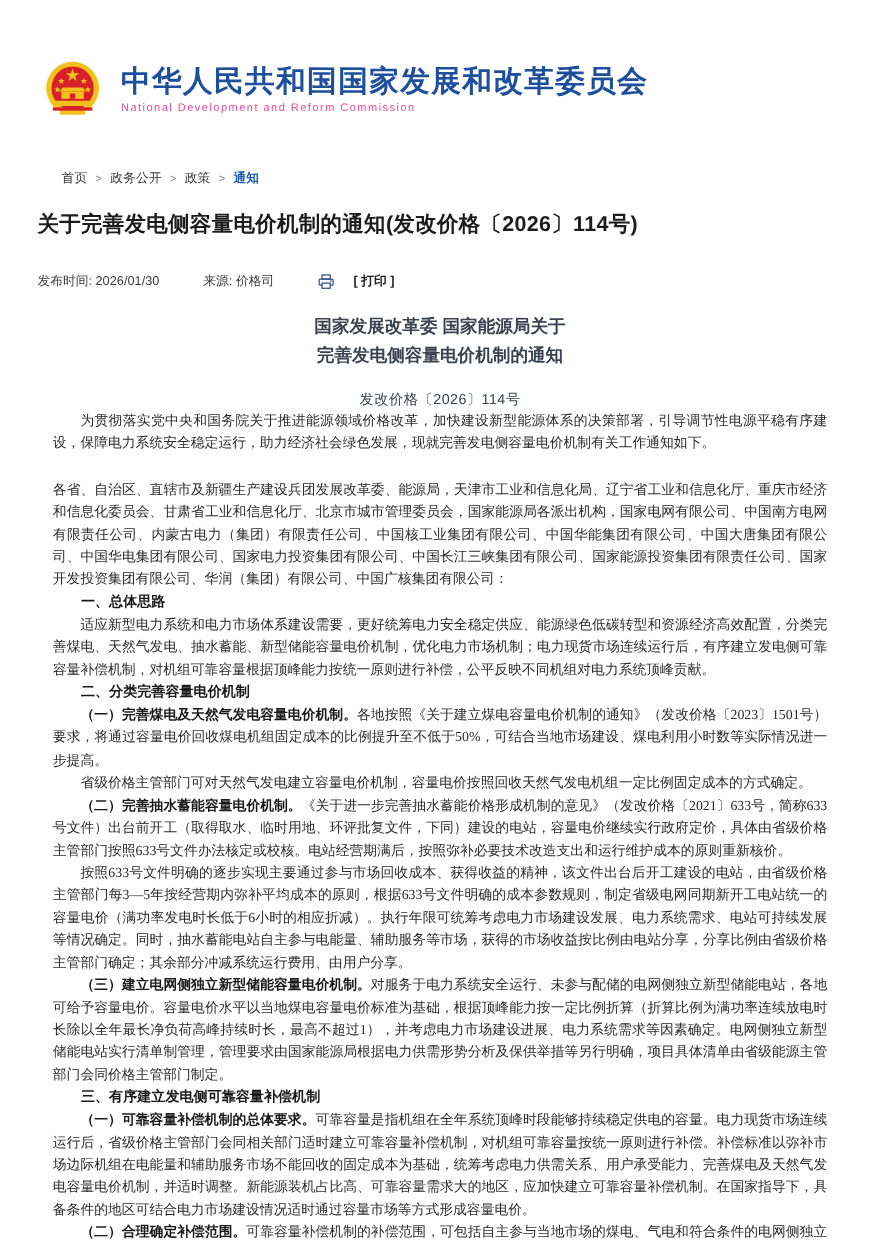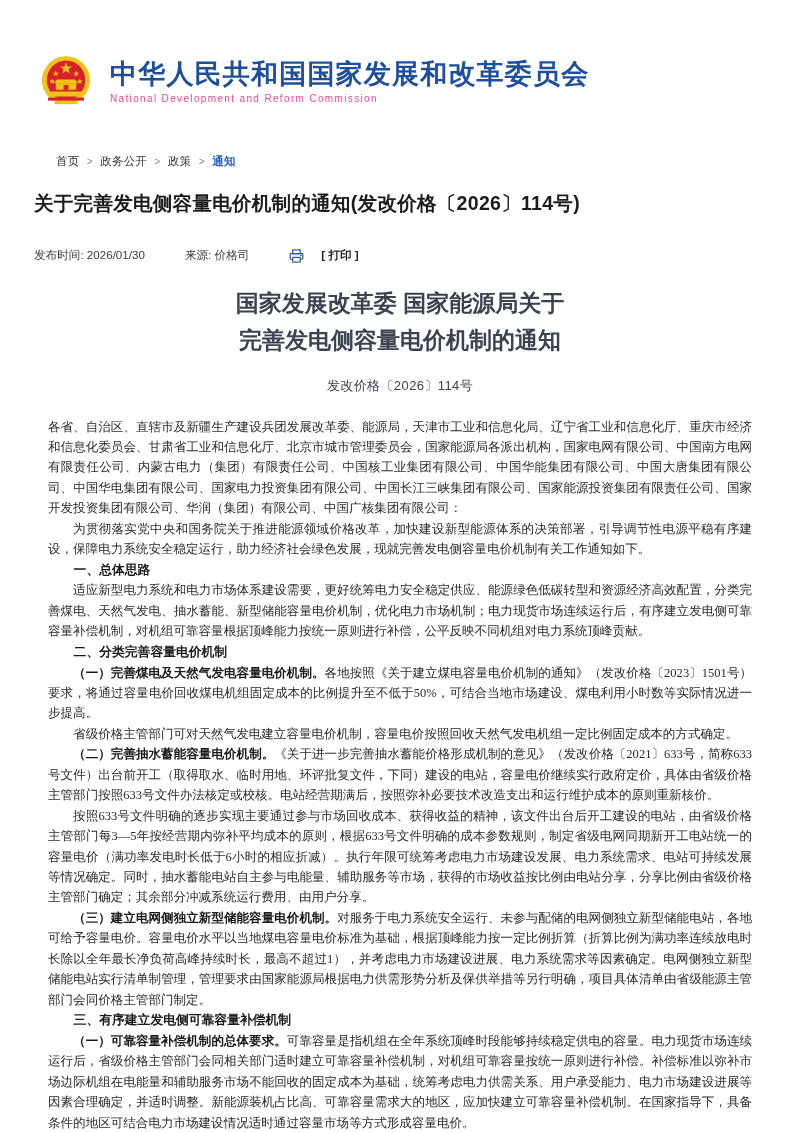--- a/index.html
+++ b/index.html
@@ -93,21 +93,21 @@
   
   .doc-body {
     margin: 22px 48px 0 48px;
     color: #252525;
     font-family: "Liberation Serif", "DejaVu Serif", serif;
   }
   .red-head {
     text-align: center;
     font-family: "Liberation Sans", "DejaVu Sans", sans-serif;
     font-weight: bold;
-    font-size: 23px;
+    font-size: 16px;
     line-height: 1.62;
     color: #3b4250;
     margin-top: 8px;
   }
   .doc-number {
     text-align: center;
     font-size: 13px;
     color: #3b4250;
     margin-top: 17px;
     font-family: "Liberation Sans", "DejaVu Sans", sans-serif;
@@ -205,33 +205,33 @@
 
   <article class="doc-body">
 
     <div class="red-head">
       <div>国家发展改革委 国家能源局关于</div>
       <div>完善发电侧容量电价机制的通知</div>
     </div>
 
     <div class="doc-number">发改价格〔2026〕114号</div>
 
+    <p class="para indent">为贯彻落实党中央和国务院关于推进能源领域价格改革，加快建设新型能源体系的决策部署，引导调节性电源平稳有序建设，保障电力系统安全稳定运行，助力经济社会绿色发展，现就完善发电侧容量电价机制有关工作通知如下。</p>
+
     <p class="para first-block">各省、自治区、直辖市及新疆生产建设兵团发展改革委、能源局，天津市工业和信息化局、辽宁省工业和信息化厅、重庆市经济和信息化委员会、甘肃省工业和信息化厅、北京市城市管理委员会，国家能源局各派出机构，国家电网有限公司、中国南方电网有限责任公司、内蒙古电力（集团）有限责任公司、中国核工业集团有限公司、中国华能集团有限公司、中国大唐集团有限公司、中国华电集团有限公司、国家电力投资集团有限公司、中国长江三峡集团有限公司、国家能源投资集团有限责任公司、国家开发投资集团有限公司、华润（集团）有限公司、中国广核集团有限公司：</p>
-
-    <p class="para indent">为贯彻落实党中央和国务院关于推进能源领域价格改革，加快建设新型能源体系的决策部署，引导调节性电源平稳有序建设，保障电力系统安全稳定运行，助力经济社会绿色发展，现就完善发电侧容量电价机制有关工作通知如下。</p>
 
     <p class="sec-head">一、总体思路</p>
     <p class="para indent">适应新型电力系统和电力市场体系建设需要，更好统筹电力安全稳定供应、能源绿色低碳转型和资源经济高效配置，分类完善煤电、天然气发电、抽水蓄能、新型储能容量电价机制，优化电力市场机制；电力现货市场连续运行后，有序建立发电侧可靠容量补偿机制，对机组可靠容量根据顶峰能力按统一原则进行补偿，公平反映不同机组对电力系统顶峰贡献。</p>
 
     <p class="sec-head">二、分类完善容量电价机制</p>
     <p class="para indent"><span class="sub-lead">（一）完善煤电及天然气发电容量电价机制。</span><span>各地按照《关于建立煤电容量电价机制的通知》（发改价格〔2023〕1501号）要求，将通过容量电价回收煤电机组固定成本的比例提升至不低于50%，可结合当地市场建设、煤电利用小时数等实际情况进一步提高。</span></p>
     <p class="para indent">省级价格主管部门可对天然气发电建立容量电价机制，容量电价按照回收天然气发电机组一定比例固定成本的方式确定。</p>
     <p class="para indent"><span class="sub-lead">（二）完善抽水蓄能容量电价机制。</span><span>《关于进一步完善抽水蓄能价格形成机制的意见》（发改价格〔2021〕633号，简称633号文件）出台前开工（取得取水、临时用地、环评批复文件，下同）建设的电站，容量电价继续实行政府定价，具体由省级价格主管部门按照633号文件办法核定或校核。电站经营期满后，按照弥补必要技术改造支出和运行维护成本的原则重新核价。</span></p>
     <p class="para indent">按照633号文件明确的逐步实现主要通过参与市场回收成本、获得收益的精神，该文件出台后开工建设的电站，由省级价格主管部门每3—5年按经营期内弥补平均成本的原则，根据633号文件明确的成本参数规则，制定省级电网同期新开工电站统一的容量电价（满功率发电时长低于6小时的相应折减）。执行年限可统筹考虑电力市场建设发展、电力系统需求、电站可持续发展等情况确定。同时，抽水蓄能电站自主参与电能量、辅助服务等市场，获得的市场收益按比例由电站分享，分享比例由省级价格主管部门确定；其余部分冲减系统运行费用、由用户分享。</p>
     <p class="para indent"><span class="sub-lead">（三）建立电网侧独立新型储能容量电价机制。</span><span>对服务于电力系统安全运行、未参与配储的电网侧独立新型储能电站，各地可给予容量电价。容量电价水平以当地煤电容量电价标准为基础，根据顶峰能力按一定比例折算（折算比例为满功率连续放电时长除以全年最长净负荷高峰持续时长，最高不超过1），并考虑电力市场建设进展、电力系统需求等因素确定。电网侧独立新型储能电站实行清单制管理，管理要求由国家能源局根据电力供需形势分析及保供举措等另行明确，项目具体清单由省级能源主管部门会同价格主管部门制定。</span></p>
 
     <p class="sec-head">三、有序建立发电侧可靠容量补偿机制</p>
-    <p class="para indent"><span class="sub-lead">（一）可靠容量补偿机制的总体要求。</span><span>可靠容量是指机组在全年系统顶峰时段能够持续稳定供电的容量。电力现货市场连续运行后，省级价格主管部门会同相关部门适时建立可靠容量补偿机制，对机组可靠容量按统一原则进行补偿。补偿标准以弥补市场边际机组在电能量和辅助服务市场不能回收的固定成本为基础，统筹考虑电力供需关系、用户承受能力、电力市场建设进展等因素合理确定，并适时调整。新能源装机占比高、可靠容量需求大的地区，应加快建立可靠容量补偿机制。在国家指导下，具备条件的地区可结合电力市场建设情况适时通过容量市场等方式形成容量电价。</span></p>
+    <p class="para indent"><span class="sub-lead">（一）可靠容量补偿机制的总体要求。</span><span>可靠容量是指机组在全年系统顶峰时段能够持续稳定供电的容量。电力现货市场连续运行后，省级价格主管部门会同相关部门适时建立可靠容量补偿机制，对机组可靠容量按统一原则进行补偿。补偿标准以弥补市场边际机组在电能量和辅助服务市场不能回收的固定成本为基础，统筹考虑电力供需关系、用户承受能力、完善煤电及天然气发电容量电价机制，并适时调整。新能源装机占比高、可靠容量需求大的地区，应加快建立可靠容量补偿机制。在国家指导下，具备条件的地区可结合电力市场建设情况适时通过容量市场等方式形成容量电价。</span></p>
     <p class="para indent"><span class="sub-lead">（二）合理确定补偿范围。</span><span>可靠容量补偿机制的补偿范围，可包括自主参与当地市场的煤电、气电和符合条件的电网侧独立新型储能等，并结合电力市场建设和电价市场化改革等情况逐步扩展至抽水蓄能等其他具备可靠容量的机组；对获得其他保障的容量不重复补偿。政府定价的机组，不予补偿。</span></p>
 
   </article>
 
 </div>
 
 </body></html>

